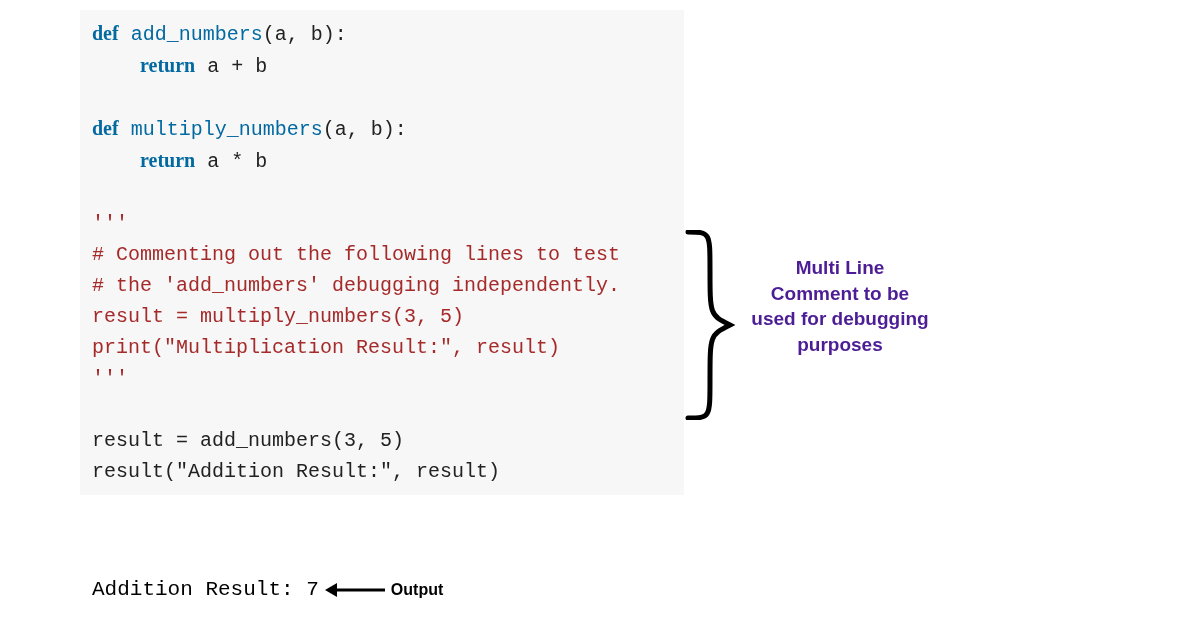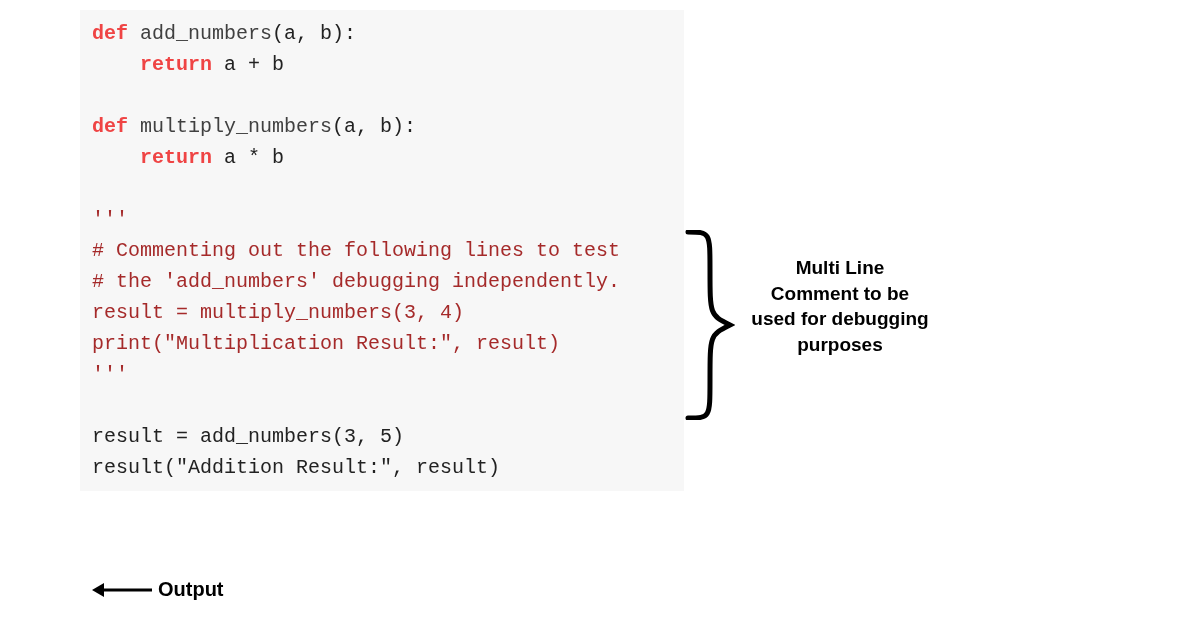--- a/index.html
+++ b/index.html
@@ -17,22 +17,22 @@
     top: 10px;
     width: 580px;
     background: #f7f7f7;
     padding: 8px 12px 8px 12px;
     font-family: "Consolas", "Courier New", monospace;
     font-size: 20px;
     line-height: 1.55;
     white-space: pre;
     color: #222;
   }
-  .kw { color: #ef4444; font-weight: bold; }
-  .fn { color: #404040; }
+  .kw { color: #0369a1; font-weight: bold; font-family: Liberation Serif, serif; }
+  .fn { color: #0369a1; }
   .cm { color: #a52a2a; }
   .output-line {
     position: absolute;
     left: 92px;
     top: 578px;
     font-family: "Consolas", "Courier New", monospace;
     font-size: 21px;
     color: #000;
     display: flex;
     align-items: center;
@@ -60,63 +60,64 @@
     top: 50%;
     left: 0;
     transform: translateY(-50%);
     border-right: 12px solid #000;
     border-top: 7px solid transparent;
     border-bottom: 7px solid transparent;
   }
   .output-label {
     font-family: Arial, Helvetica, sans-serif;
     font-weight: bold;
-    font-size: 20px;
+    font-size: 16px;
     color: #000;
   }
   .brace-wrap {
     position: absolute;
     left: 680px;
     top: 230px;
     width: 55px;
     height: 190px;
   }
   .annotation {
     position: absolute;
     left: 750px;
     top: 255px;
     width: 180px;
     font-family: Arial, Helvetica, sans-serif;
     font-weight: bold;
     font-size: 19px;
     line-height: 1.35;
     text-align: center;
-    color: #000000;
+    color: #4c1d95;
   }
 </style>
 </head>
 <body>
 
 <div class="code-block"><span class="kw">def</span> <span class="fn">add_numbers</span><span>(a, b):</span>
     <span class="kw">return</span><span> a + b</span>
 
 <span class="kw">def</span> <span class="fn">multiply_numbers</span><span>(a, b):</span>
     <span class="kw">return</span><span> a * b</span>
 
 <span class="cm">'''</span>
 <span class="cm"># Commenting out the following lines to test</span>
 <span class="cm"># the 'add_numbers' debugging independently.</span>
-<span class="cm">result = multiply_numbers(3, 4)</span>
+<span class="cm">result = multiply_numbers(3, 5)</span>
 <span class="cm">print("Multiplication Result:", result)</span>
 <span class="cm">'''</span>
 
 <span>result = add_numbers(3, 5)</span>
 <span>result</span><span>("Addition Result:", result)</span></div>
 
 <div class="output-line">
+  <span>Addition Result: 7</span>
   <span class="arrow-left"></span>
   <span class="output-label">Output</span>
 </div>
 
 <div class="brace-wrap">
   <svg viewBox="0 0 55 190" width="55" height="190">
     <path d="M 8 2 C 30 2 30 2 30 40 C 30 85 30 85 50 95 C 30 105 30 105 30 150 C 30 188 30 188 8 188" fill="none" stroke="#000" stroke-width="5" stroke-linecap="round"></path>
   </svg>
 </div>
 

